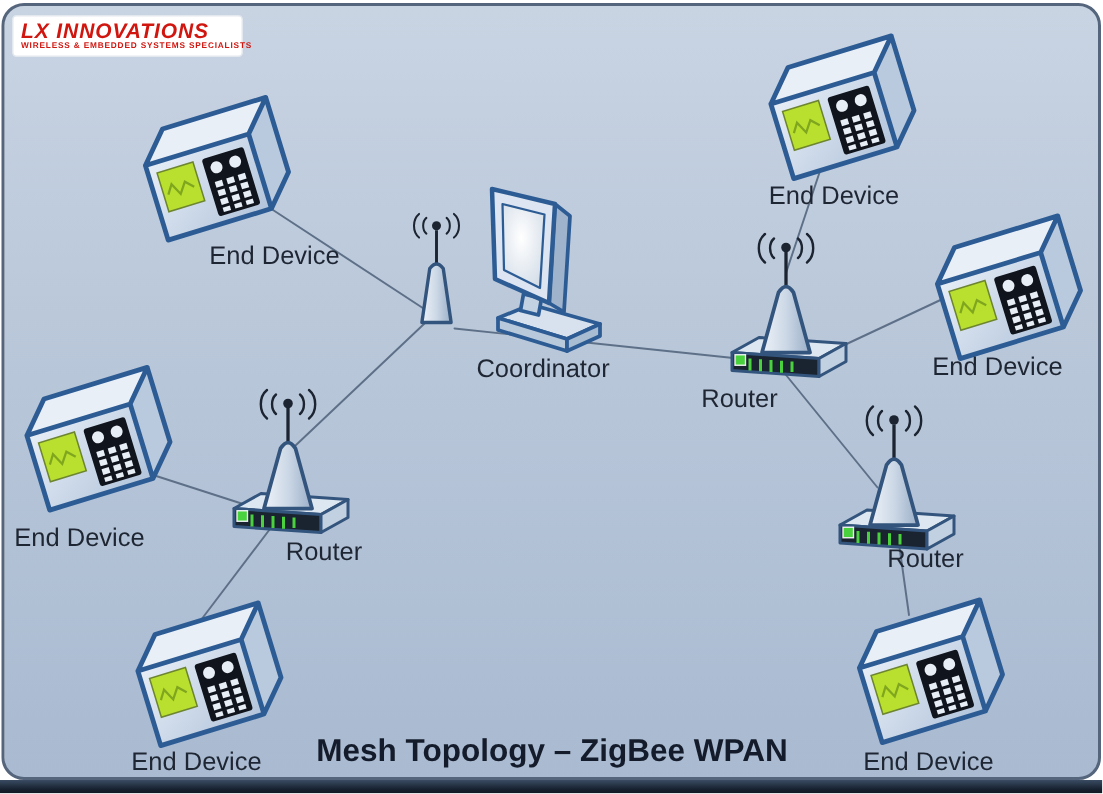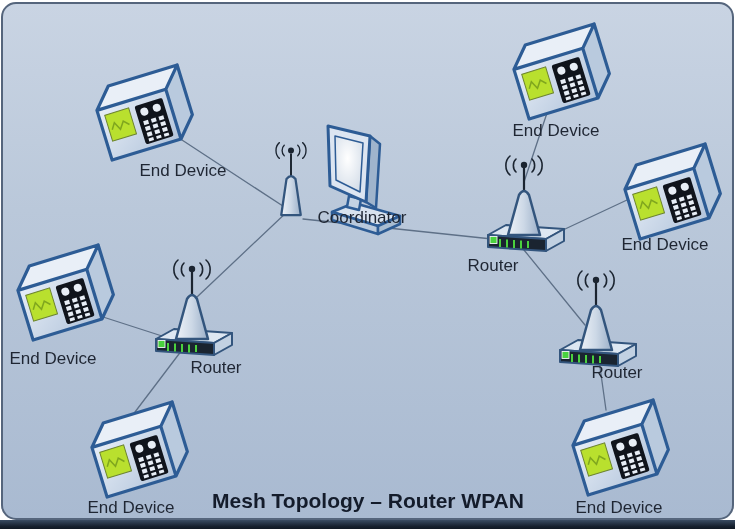--- a/index.html
+++ b/index.html
@@ -122,27 +122,31 @@
         <path d="M332,212 L378,226 L378,234 L332,220 Z" fill="#b9c9dc" stroke-width="2.5"></path>
         <polygon points="378,226 400,216 400,224 378,234" fill="#a9bdd2" stroke-width="2.5"></polygon>
         <polygon points="349,196 361,199 359,210 347,207" fill="#c3d2e3" stroke-width="2.5"></polygon>
         <polygon points="370,136 380,144 376,208 366,202" fill="#9fb4cc" stroke-width="2.5"></polygon>
         <polygon points="328,126 370,136 366,202 330,186" fill="#dce5f1" stroke-width="3"></polygon>
         <polygon points="335,136 363,143 360,192 336,180" fill="url(#gScreen)" stroke-width="1.5"></polygon>
       </g>
     </g>
   </svg>
 
-  <div class="node-label" style="left:362px;top:208px">Coordinator</div>
+  <div class="node-label" style="left:362px;top:236px">Coordinator</div>
   <div class="node-label" style="left:216px;top:358px">Router</div>
   <div class="node-label" style="left:493px;top:256px">Router</div>
   <div class="node-label" style="left:617px;top:363px">Router</div>
   <div class="node-label" style="left:183px;top:161px">End Device</div>
   <div class="node-label" style="left:556px;top:121px">End Device</div>
   <div class="node-label" style="left:665px;top:235px">End Device</div>
   <div class="node-label" style="left:53px;top:349px">End Device</div>
   <div class="node-label" style="left:131px;top:498px">End Device</div>
   <div class="node-label" style="left:619px;top:498px">End Device</div>
 
-  <div class="diagram-title" style="left:368px;top:489px">Mesh Topology – Router WPAN</div>
+  <div class="diagram-title" style="left:368px;top:489px">Mesh Topology – ZigBee WPAN</div>
 
+  <div class="logo">
+    <span class="logo-brand">LX INNOVATIONS</span>
+    <span class="logo-tagline">WIRELESS &amp; EMBEDDED SYSTEMS SPECIALISTS</span>
+  </div>
 
 </div>
 
 </body></html>

